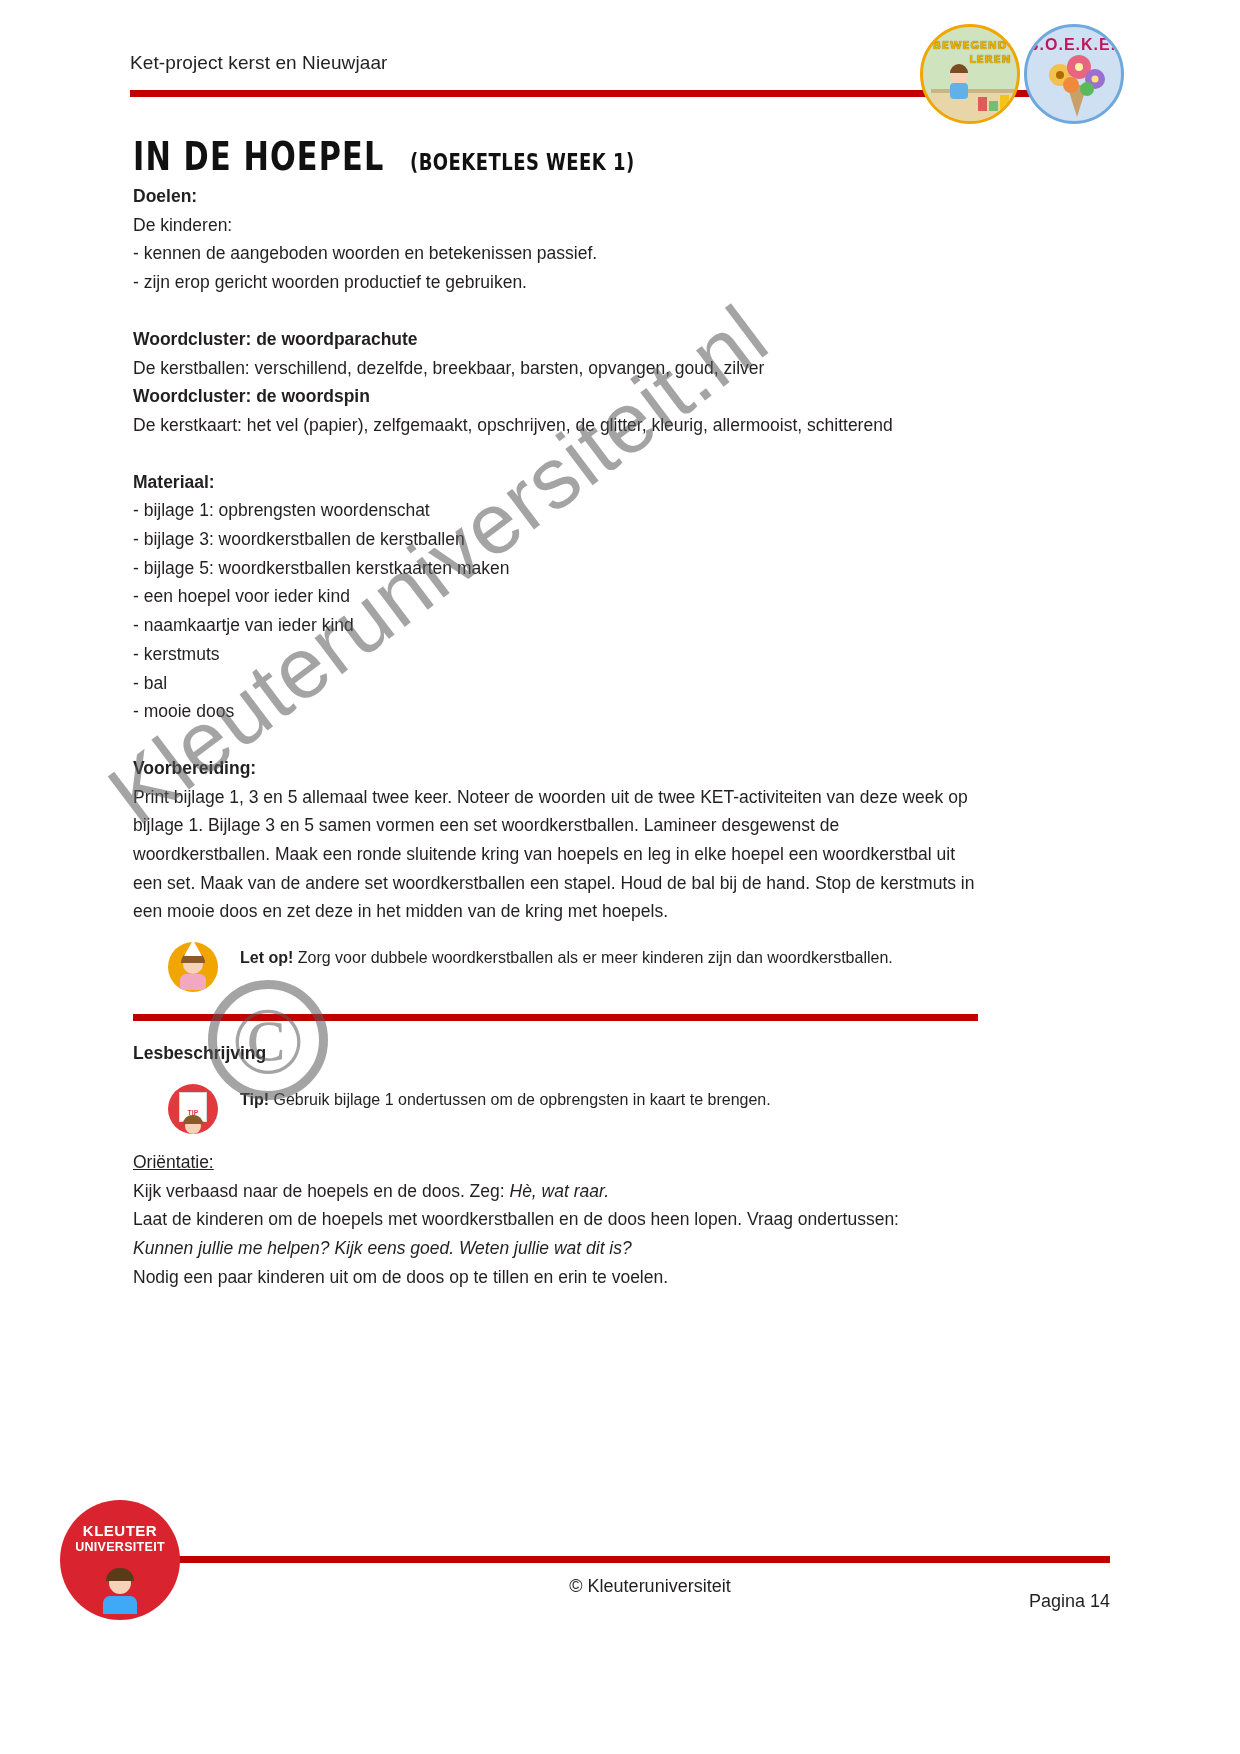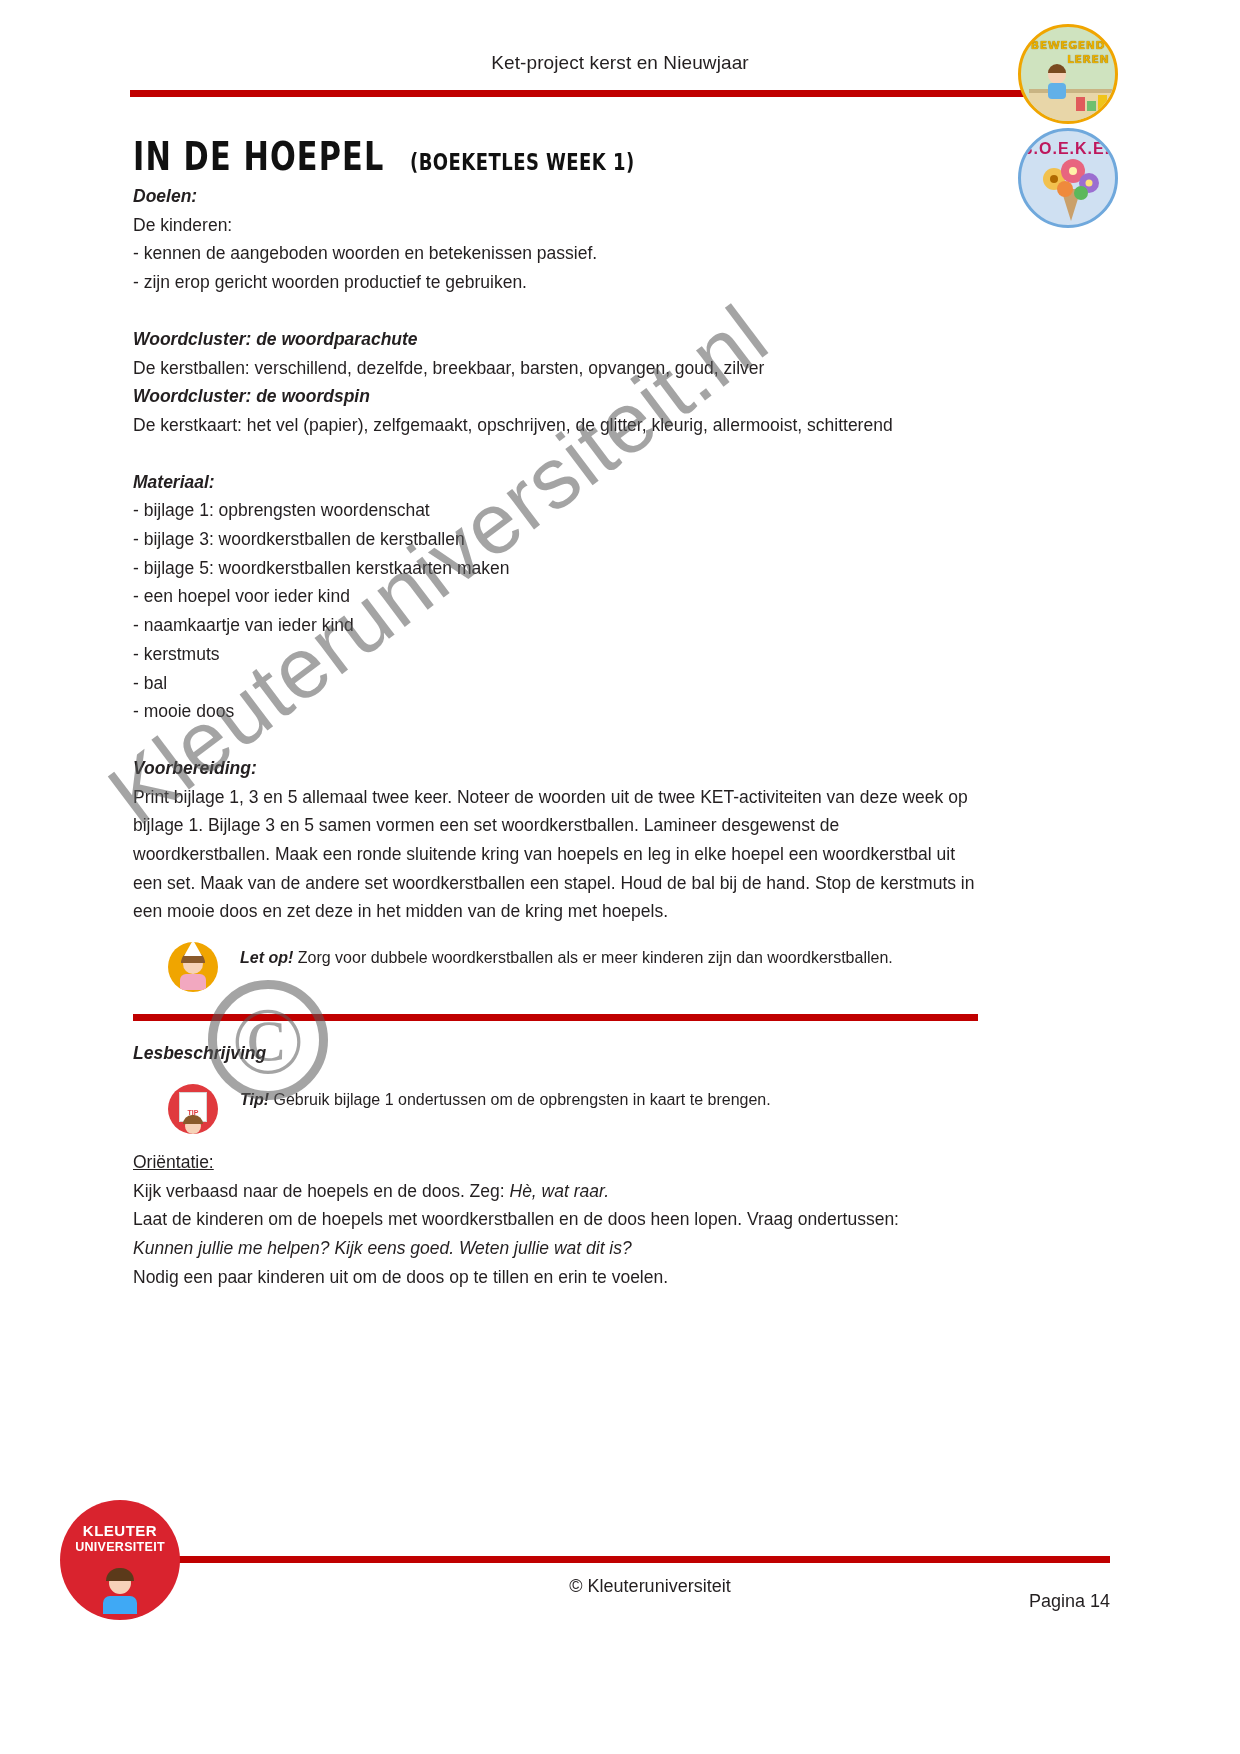--- a/index.html
+++ b/index.html
@@ -20,21 +20,20 @@
     padding: 0;
   }
 
   
   .header {
     position: absolute;
     top: 52px;
     left: 130px;
     right: 130px;
     height: 60px;
-    text-align: center;
   }
   .header-title {
     font-size: 19px;
     color: #231f20;
     letter-spacing: 0.1px;
     line-height: 1.2;
     white-space: nowrap;
   }
   .header-rule {
     position: absolute;
@@ -42,24 +41,23 @@
     right: 0;
     top: 38px;
     height: 7px;
     background: #c00000;
   }
 
   
   .logo-badges {
     position: absolute;
     top: 24px;
-    right: 122px;
+    right: 116px;
     display: flex;
     gap: 4px;
-    flex-direction: column;
   }
   .badge {
     width: 100px;
     height: 100px;
     border-radius: 50%;
     position: relative;
     overflow: hidden;
     display: block;
   }
   .badge-bewegend {
@@ -140,21 +138,21 @@
   
   .content {
     position: absolute;
     top: 182px;
     left: 133px;
     width: 845px;
     font-size: 17.5px;
     line-height: 28.7px;
     color: #231f20;
   }
-  .b { font-weight: bold; font-style: italic; }
+  .b { font-weight: bold; }
   .i { font-style: italic; }
   .u { text-decoration: underline; }
   .spacer { height: 28px; }
   .spacer-sm { height: 14px; }
   p { margin: 0; }
 
   
   .note-row {
     display: flex;
     align-items: flex-start;

